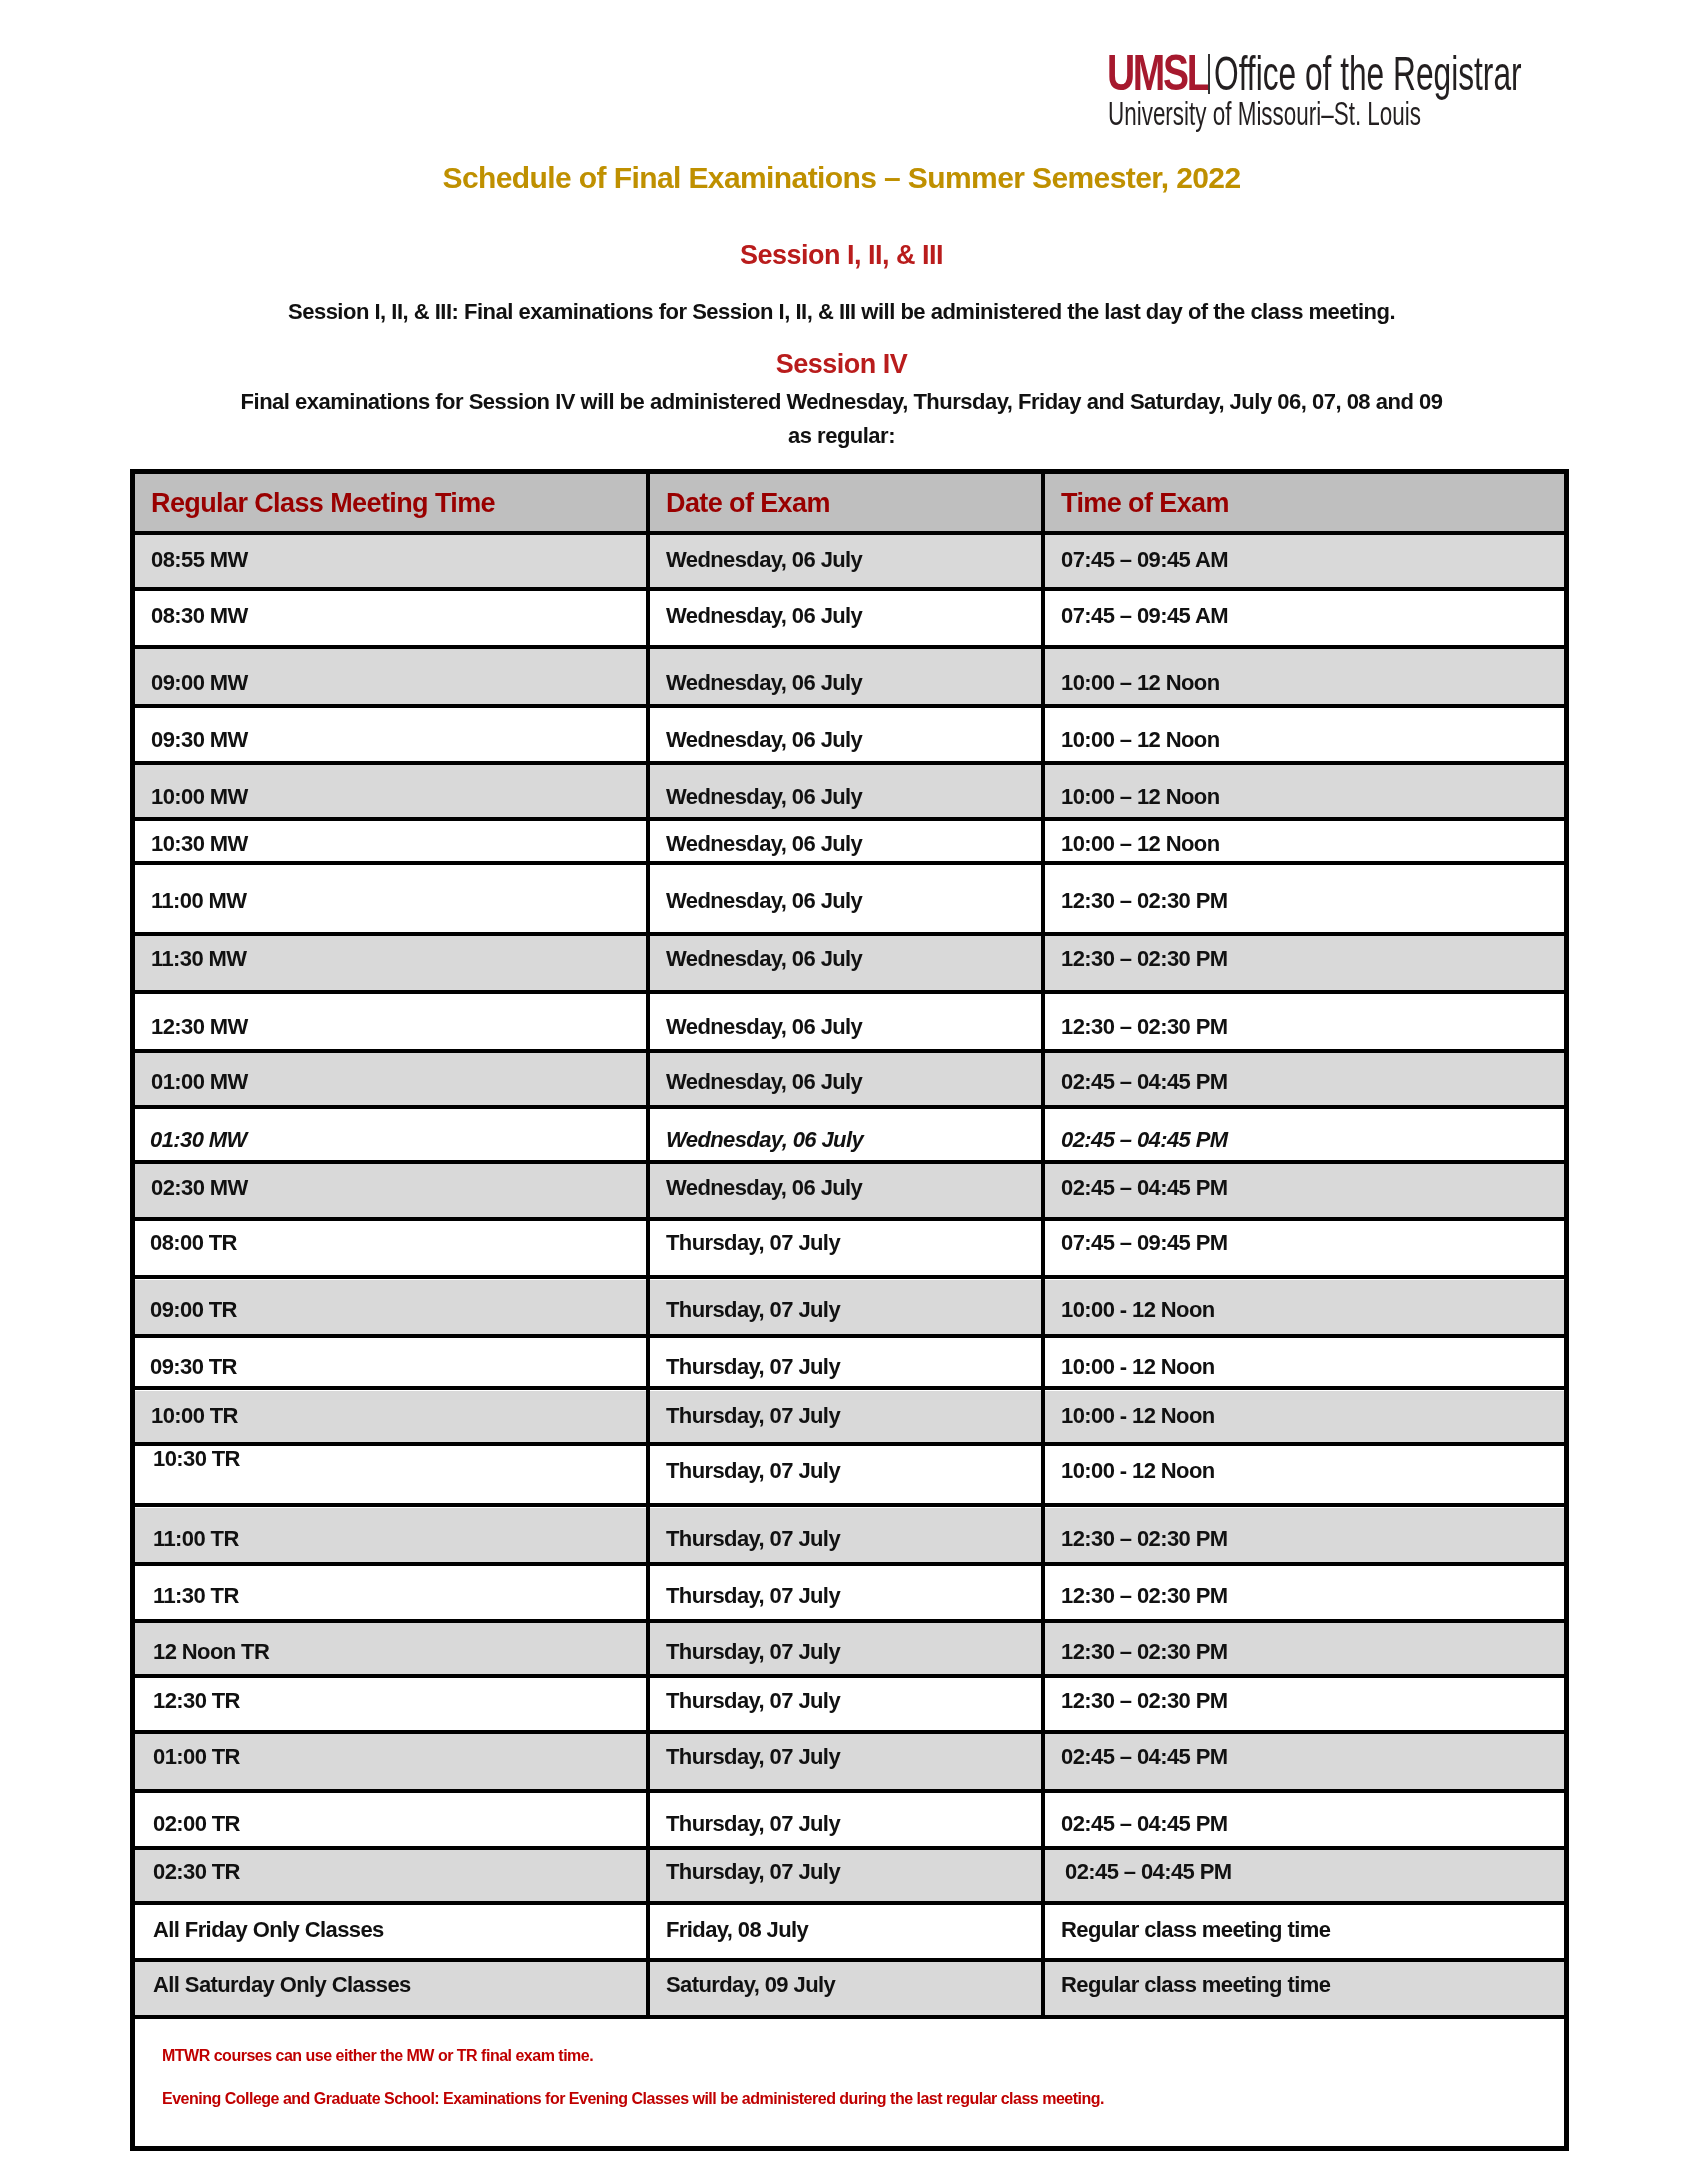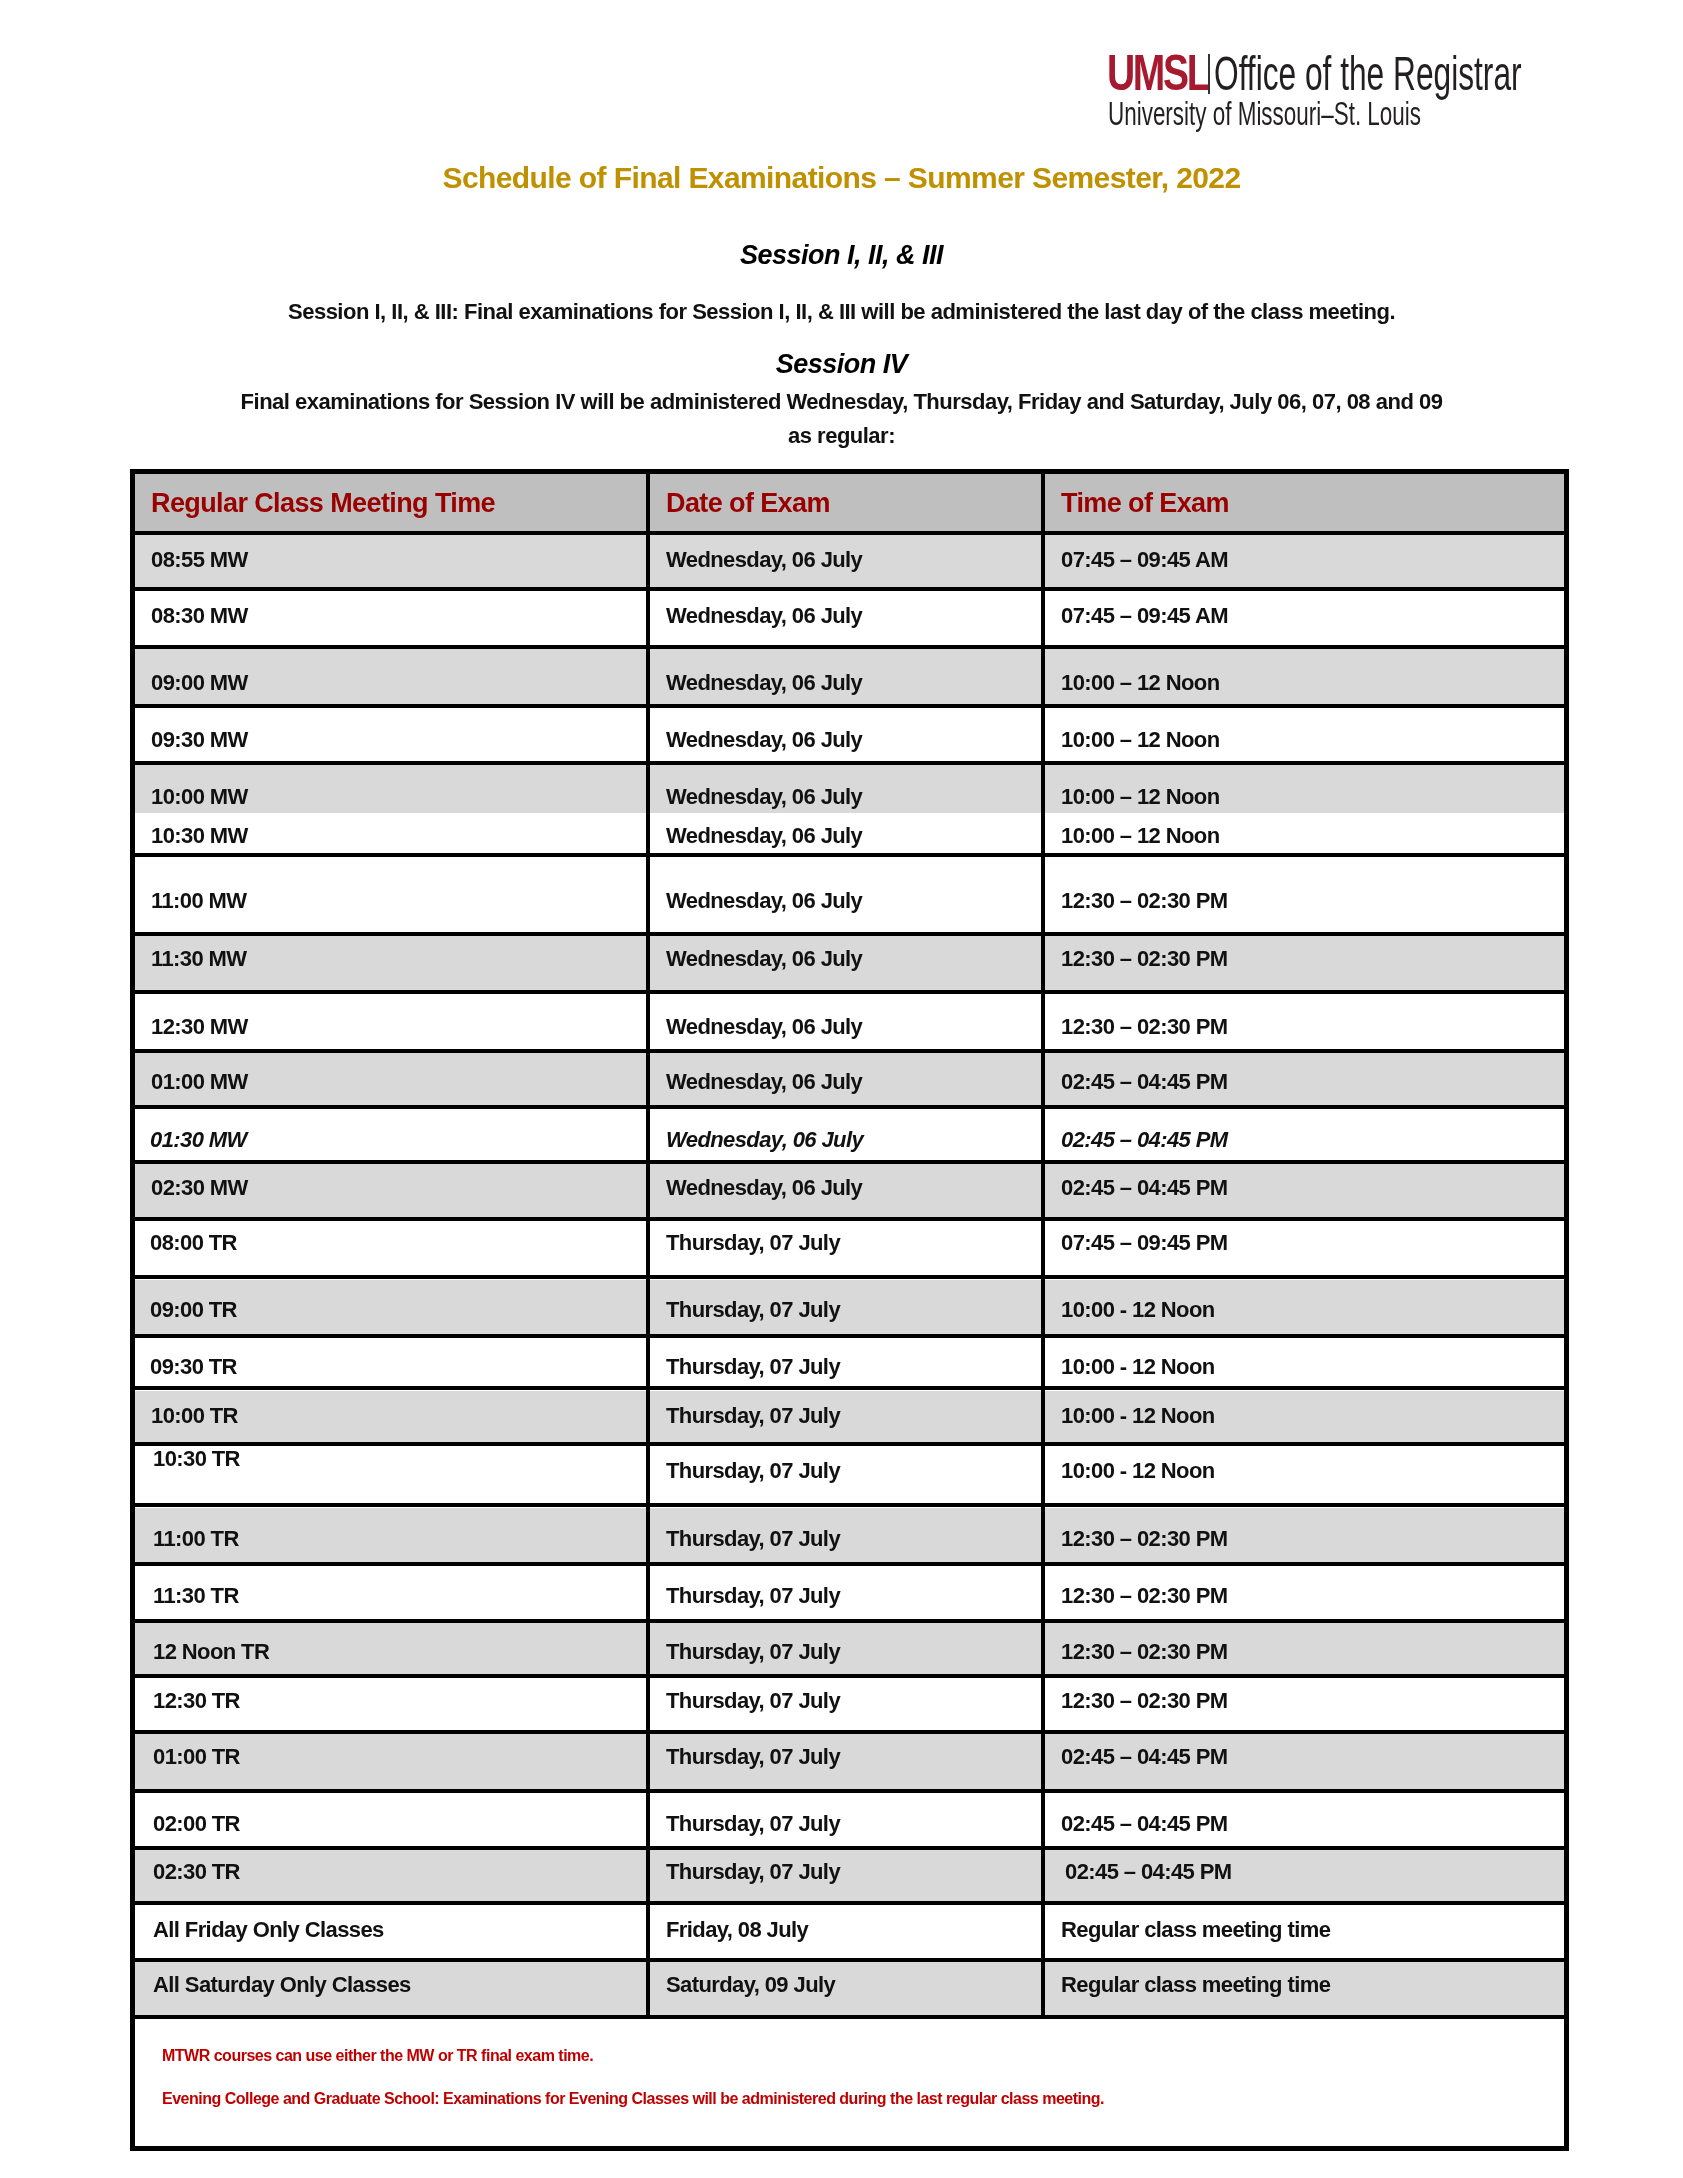--- a/index.html
+++ b/index.html
@@ -12,21 +12,21 @@
                font-weight: bold; font-size: 50px; color: #a6192e; letter-spacing: -3px;
                transform: scaleX(0.78); transform-origin: left top; line-height: 51px; }
   .logo-bar { position: absolute; left: 101px; top: 6px; width: 2px; height: 40px; background: #333; }
   .logo-office { position: absolute; left: 107px; top: 0; font-size: 48px; color: #231f20;
                  transform: scaleX(0.66); transform-origin: left top; line-height: 51px; white-space: nowrap; }
   .logo-univ { position: absolute; left: 1px; top: 46px; font-size: 34px; color: #231f20;
                transform: scaleX(0.66); transform-origin: left top; line-height: 38px; white-space: nowrap; }
 
   .center-text { left: 0; width: 1683px; text-align: center; font-weight: bold; white-space: nowrap; }
   .title { top: 161px; font-size: 30px; color: #bf9000; letter-spacing: -0.6px; }
-  .session-head { font-size: 27px; color: #000000; letter-spacing: -0.5px; font-style: italic; }
+  .session-head { font-size: 27px; color: #b91c1c; letter-spacing: -0.5px; }
   .body-line { font-size: 22px; color: #111; letter-spacing: -0.5px; }
 
   
   .table { left: 130px; top: 469px; width: 1439px; height: 1682px; border: 5px solid #000;
            box-sizing: border-box; }
   .hdr { position: absolute; left: 0; top: 0; width: 100%; height: 61px; background: #bfbfbf;
          border-bottom: 4px solid #000; box-sizing: border-box; }
   .hdr-cell { position: absolute; top: 14px; font-size: 27px; font-weight: bold; color: #990000;
               letter-spacing: -0.6px; white-space: nowrap; }
   .row { position: absolute; left: 0; width: 100%; box-sizing: border-box; border-bottom: 4px solid #000; }
@@ -81,21 +81,21 @@
       <div class="row white" style="top: 235px; height: 56px;">
         <div class="cell" style="left: 16px; top: 18px;">09:30 MW</div>
         <div class="cell" style="left: 531px; top: 18px;">Wednesday, 06 July</div>
         <div class="cell" style="left: 926px; top: 18px;">10:00 – 12 Noon</div>
       </div>
       <div class="row gray" style="top: 291px; height: 56px;">
         <div class="cell" style="left: 16px; top: 19px;">10:00 MW</div>
         <div class="cell" style="left: 531px; top: 19px;">Wednesday, 06 July</div>
         <div class="cell" style="left: 926px; top: 19px;">10:00 – 12 Noon</div>
       </div>
-      <div class="row white" style="top: 339px; height: 44px;">
+      <div class="row white" style="top: 347px; height: 44px;">
         <div class="cell" style="left: 16px; top: 10px;">10:30 MW</div>
         <div class="cell" style="left: 531px; top: 10px;">Wednesday, 06 July</div>
         <div class="cell" style="left: 926px; top: 10px;">10:00 – 12 Noon</div>
       </div>
       <div class="row white" style="top: 405px; height: 57px;">
         <div class="cell" style="left: 16px; top: 9px;">11:00 MW</div>
         <div class="cell" style="left: 531px; top: 9px;">Wednesday, 06 July</div>
         <div class="cell" style="left: 926px; top: 9px;">12:30 – 02:30 PM</div>
       </div>
       <div class="row gray" style="top: 462px; height: 58px;">

